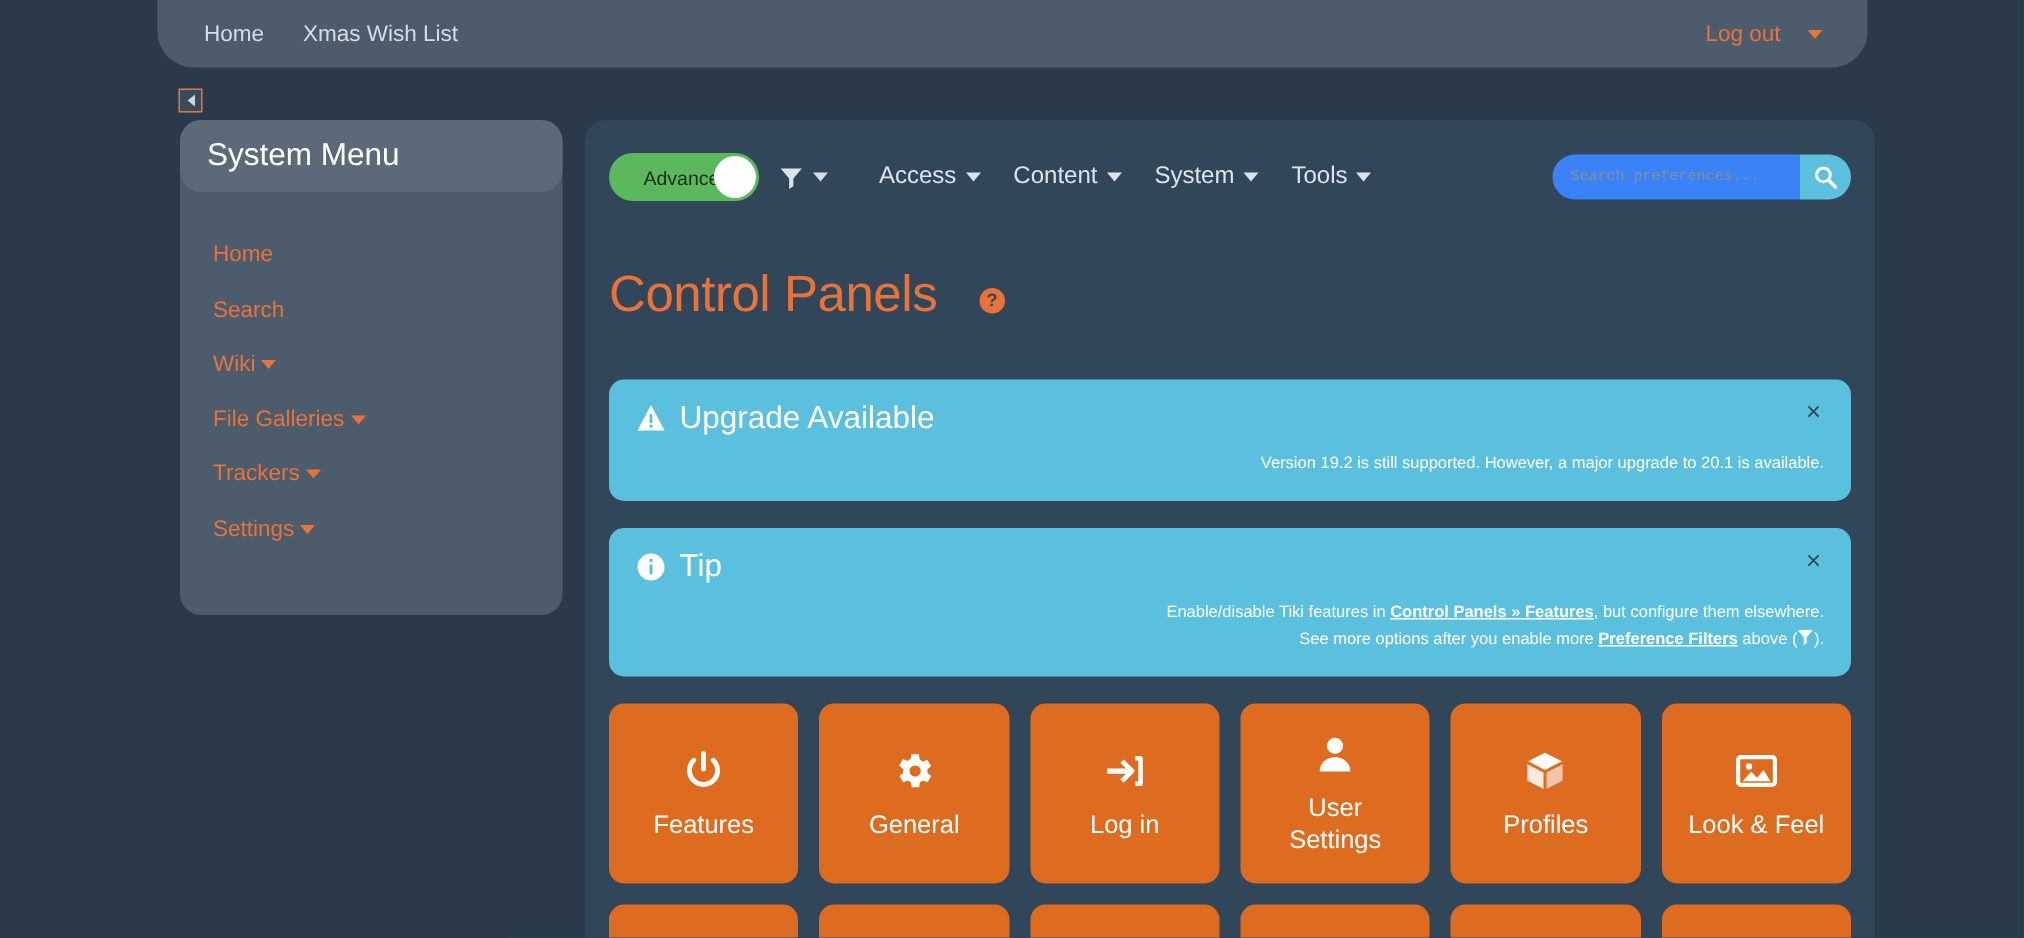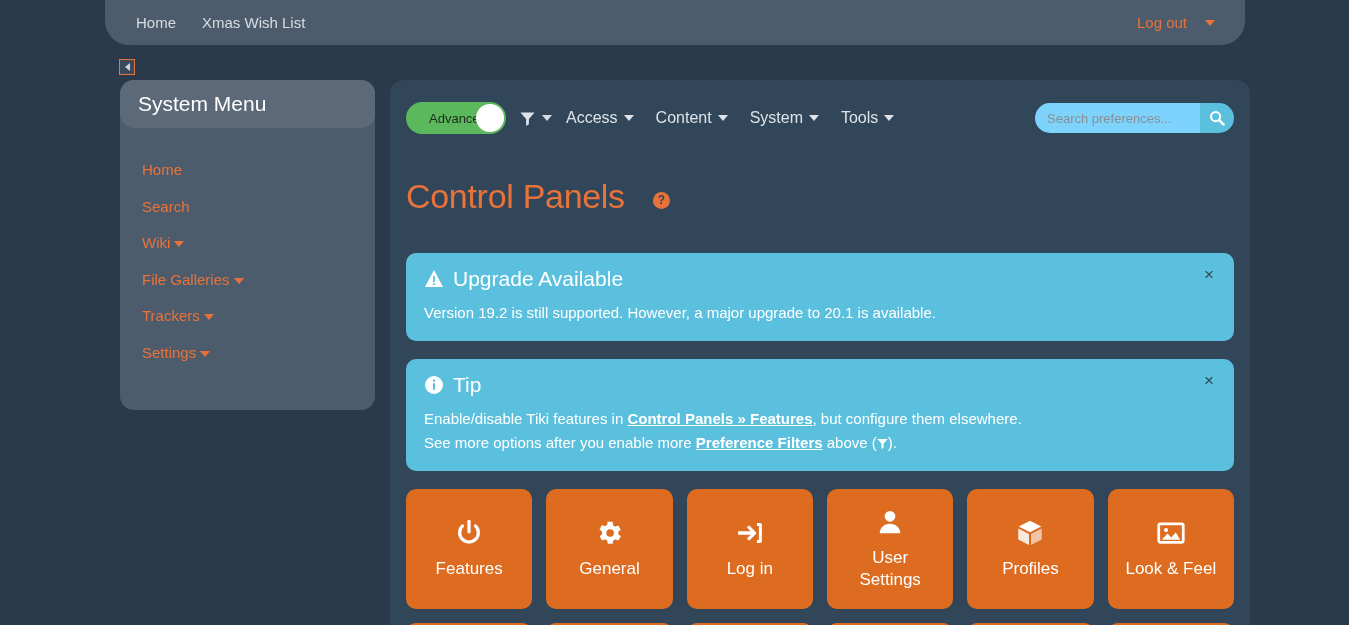--- a/index.html
+++ b/index.html
@@ -107,35 +107,35 @@
     width: 28px; height: 28px; border-radius: 50%;
     background: #ffffff;
   }
   .filter-group {
     display: flex; align-items: center; gap: 7px;
     margin-left: 14px; color: #d7dde3; cursor: pointer;
   }
   .funnel {
     width: 15px; height: 15px; display: block;
   }
-  .menu-list { display: flex; align-items: center; margin-left: 14px; gap: 22px; justify-content: flex-end; }
+  .menu-list { display: flex; align-items: center; margin-left: 34px; gap: 22px; justify-content: flex-end; }
   .menu-item {
     color: #dde3e9; font-size: 16px; text-decoration: none;
     display: flex; align-items: center; gap: 6px; white-space: nowrap;
   }
   .menu-item .caret { color: #dde3e9; }
   .search-wrap {
     margin-left: auto; display: flex; align-items: center;
   }
   .search-input {
     width: 165px; height: 30px;
     border: none; border-radius: 15px 0 0 15px;
-    background: #7dd3fc; color: #333;
-    font-size: 13px; padding: 0 12px;
-    font-family: Liberation Sans, sans-serif;
+    background: #3b82f6; color: #333;
+    font-size: 10px; padding: 0 12px;
+    font-family: Liberation Mono, monospace;
     outline: none;
   }
   .search-input::placeholder { color: #8a8f94; }
   .search-btn {
     width: 34px; height: 30px;
     background: #5bc0de; border: none;
     border-radius: 0 15px 15px 0;
     display: flex; align-items: center; justify-content: center;
     cursor: pointer;
   }
@@ -164,21 +164,21 @@
     padding: 14px 18px 16px 18px;
     position: relative;
     margin-bottom: 18px;
   }
   .alert-head {
     display: flex; align-items: center; gap: 9px;
     margin-bottom: 10px;
   }
   .alert-title { color: #ffffff; font-size: 21px; }
   .alert-icon { width: 20px; height: 20px; display: block; }
-  .alert-body { color: #ffffff; font-size: 15px; line-height: 1.6; }
+  .alert-body { color: #ffffff; font-size: 11px; line-height: 1.6; text-align: right; }
   .alert-body a { color: #ffffff; text-decoration: underline; font-weight: bold; }
   .alert-body b { font-weight: normal; }
   .alert-close {
     position: absolute; right: 14px; top: 12px;
     color: #2f4a55; font-size: 17px; cursor: pointer;
     background: none; border: none; line-height: 1;
     font-family: "Liberation Sans", sans-serif;
   }
   .inline-funnel { width: 11px; height: 11px; vertical-align: -1px; }
 

